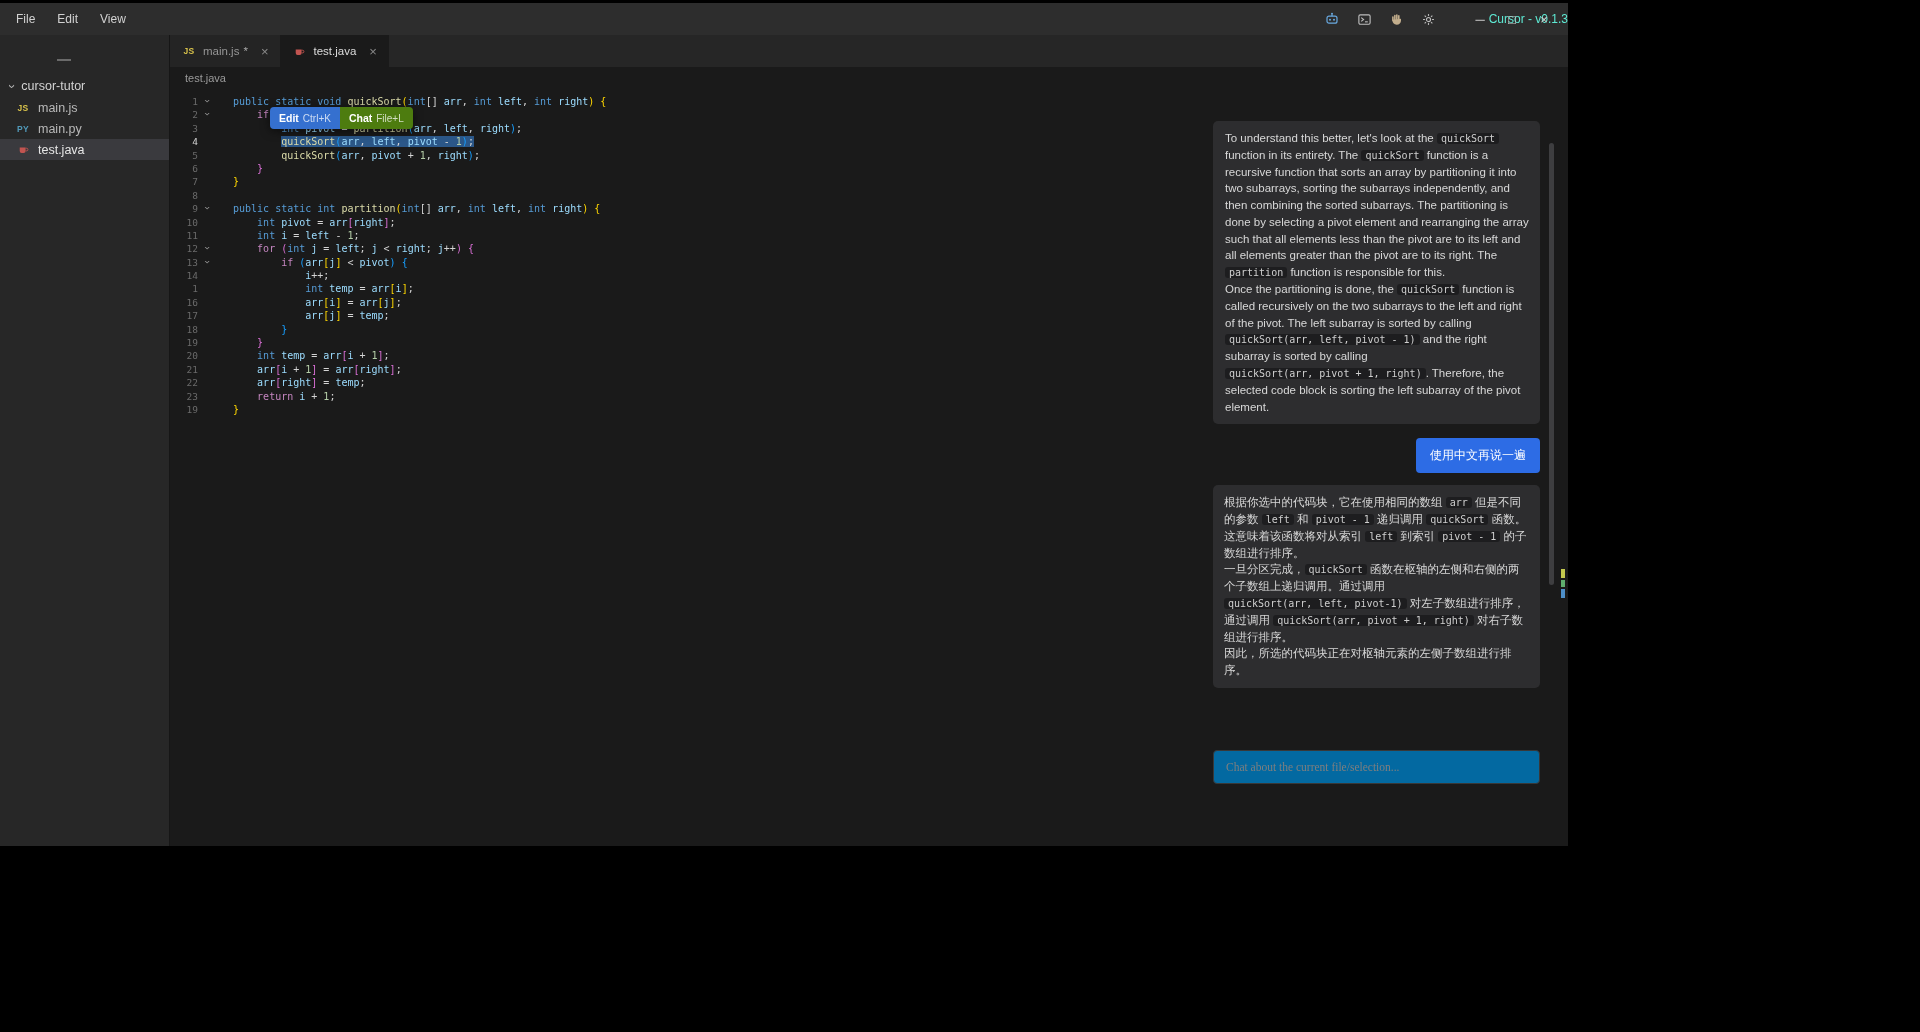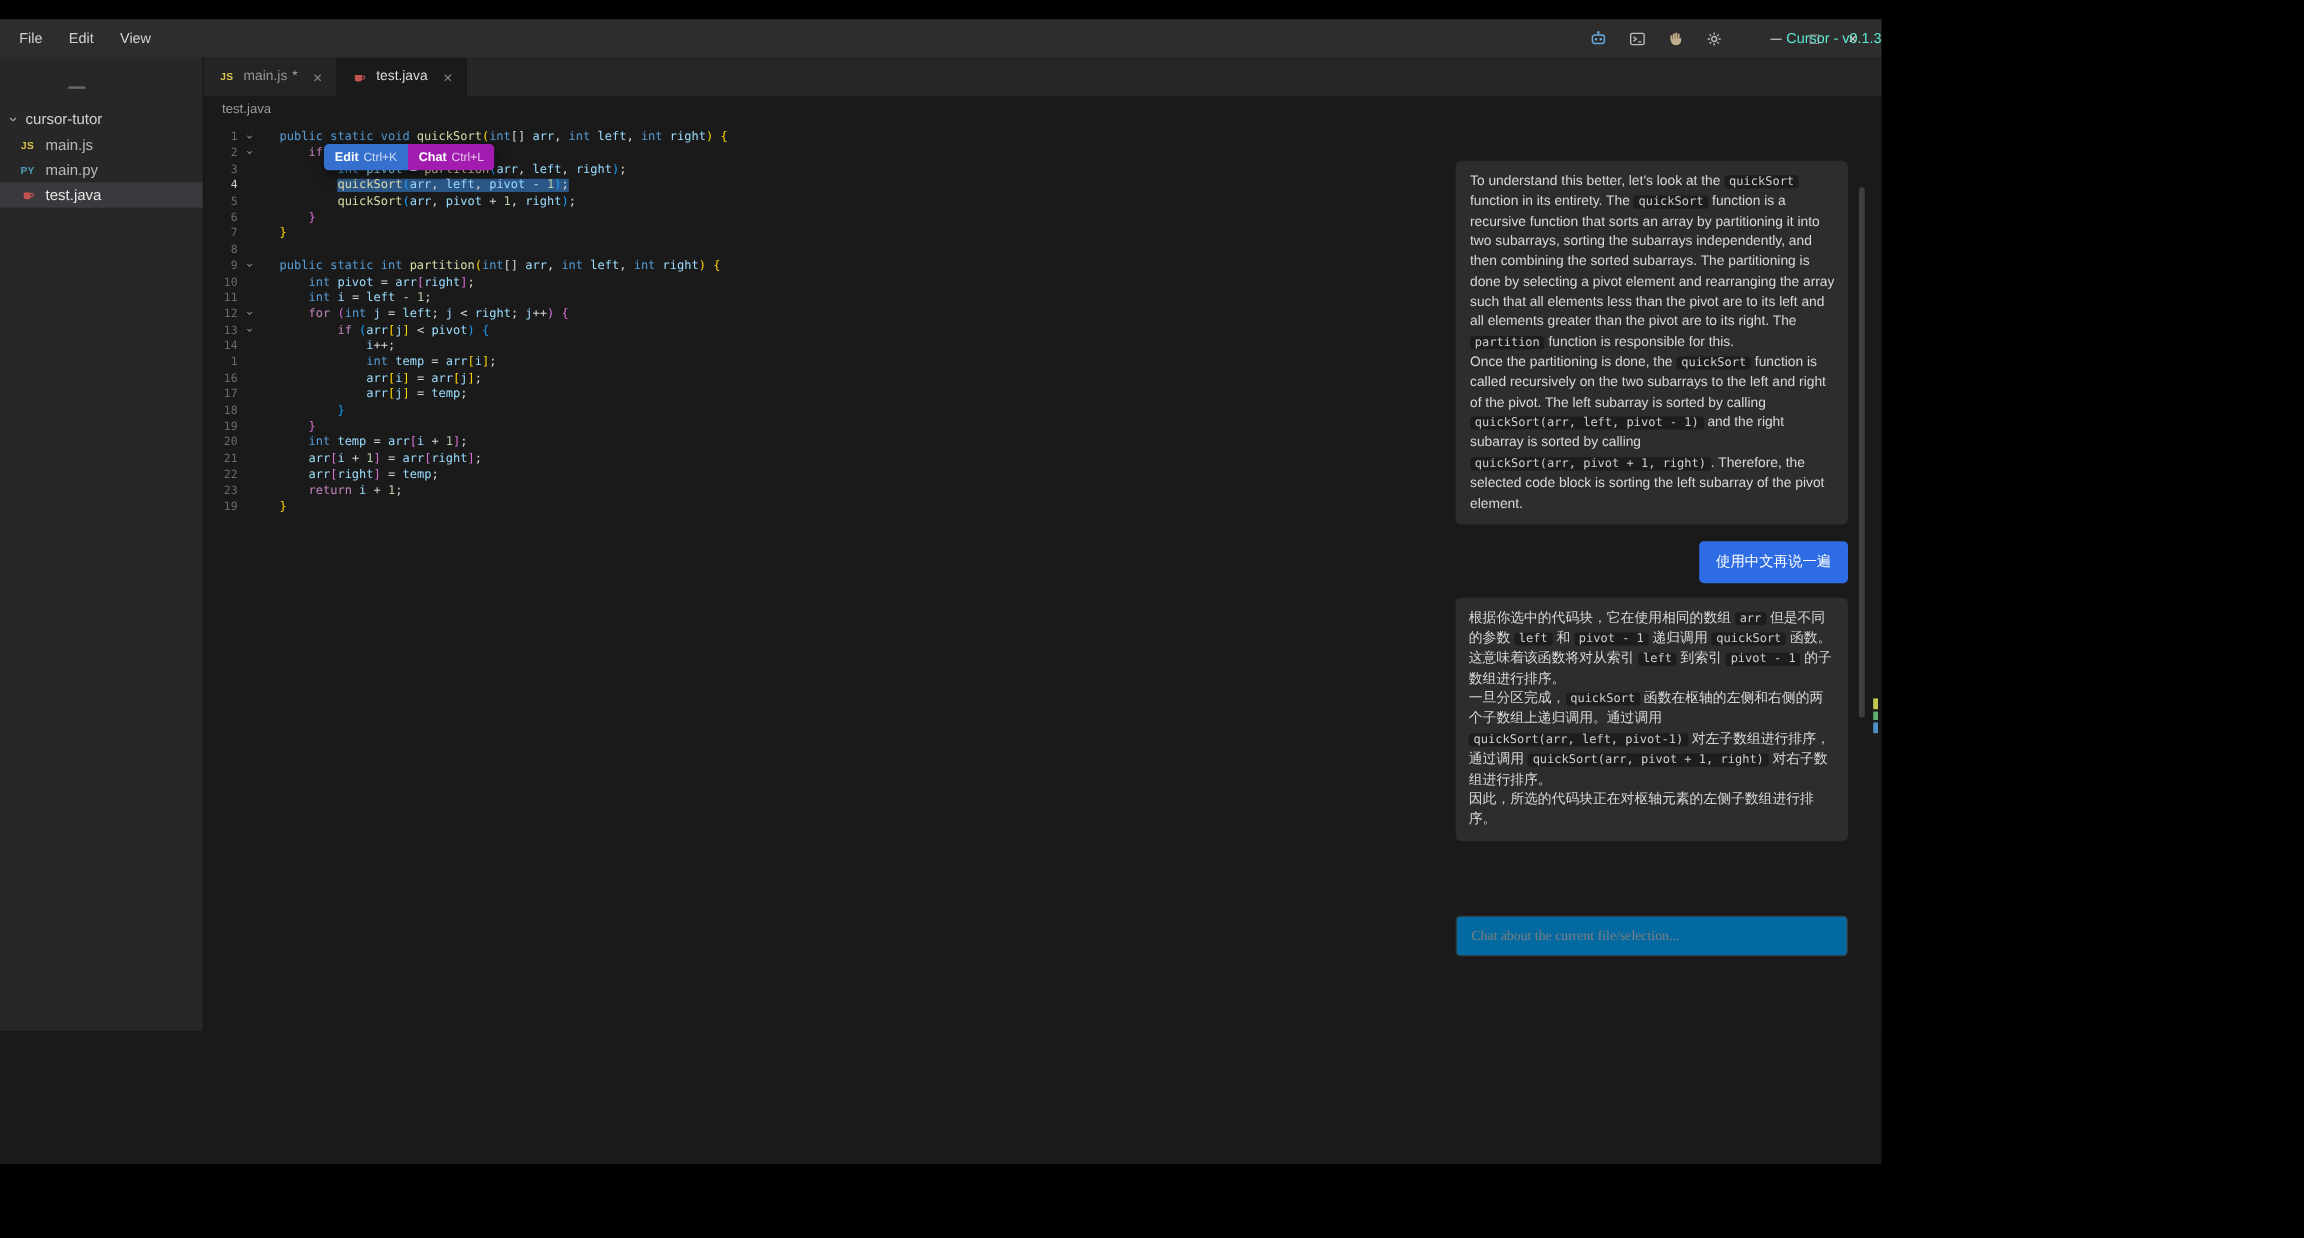--- a/index.html
+++ b/index.html
@@ -1,17 +1,17 @@
 <!DOCTYPE html>
 <html><head>
 <meta charset="utf-8">
 <style>
   html,body{margin:0;padding:0;background:#000;width:1920px;height:1032px;overflow:hidden;position:relative;
     font-family:"Liberation Sans",sans-serif;-webkit-font-smoothing:antialiased;}
-  .window{position:absolute;left:0;top:16px;width:1568px;height:954px;background:#1a1a1a;overflow:hidden;}
+  .window{position:absolute;left:0;top:3px;width:1568px;height:843px;background:#1a1a1a;overflow:hidden;}
 
   
   .titlebar{height:32px;background:#2d2d2d;display:flex;align-items:center;position:relative;}
   .menus{display:flex;gap:22px;padding-left:16px;font-size:12px;color:#d2d2d2;z-index:2;}
   .menus span{cursor:default;}
   .win-title{position:absolute;left:0;right:0;text-align:right;font-size:12px;color:#5eead4;z-index:1;}
   .tb-right{margin-left:auto;display:flex;align-items:center;z-index:2;}
   .tb-icon{width:32px;height:32px;display:flex;align-items:center;justify-content:center;cursor:pointer;}
   .win-ctl{width:32px;height:32px;display:flex;align-items:center;justify-content:center;color:#d0d0d0;font-size:13px;cursor:pointer;margin-right:0;}
   .ctl-gap{width:20px;}
@@ -53,21 +53,21 @@
   .tk-b1{color:#ffd700;} .tk-b2{color:#da70d6;} .tk-b3{color:#179fff;}
   .sel{background:#2b5788;}
 
   
   .inline-widget{position:absolute;left:100px;top:18px;display:flex;border-radius:4px;overflow:hidden;
     box-shadow:0 2px 10px rgba(0,0,0,.55);font-family:"Liberation Sans",sans-serif;z-index:5;}
   .iw-btn{display:flex;align-items:center;gap:4px;padding:5px 9px;font-size:10.5px;color:#fff;cursor:pointer;}
   .iw-btn .iw-label{font-weight:700;}
   .iw-btn .iw-short{color:rgba(255,255,255,.75);font-size:10px;}
   .iw-btn.edit{background:#3570cf;}
-  .iw-btn.chat{background:#a21caf;}
+  .iw-btn.chat{background:#4d7c0f;}
 
   
   .chat-panel{position:absolute;left:1213px;top:32px;width:327px;height:811px;z-index:4;}
   .bubble{background:#2d2d2f;border-radius:5px;padding:9px 11px;font-size:11.5px;line-height:1.46;color:#d8d8d8;}
   .bubble.en{margin-top:86px;padding-left:12px;}
   .bubble.cn{margin-top:12px;}
   .para{margin:0;}
   .chip{font-family:"DejaVu Sans Mono",monospace;font-size:10px;background:#1d1d1f;border-radius:3px;padding:0 4px;color:#cfcfcf;white-space:nowrap;}
   .chat-btn-row{display:flex;justify-content:flex-end;margin-top:14px;}
   .chat-btn{background:#2d6ce5;color:#fff;font-size:12px;border:none;border-radius:4px;padding:9px 14px;cursor:pointer;font-family:"Liberation Sans",sans-serif;}
@@ -228,21 +228,21 @@
             <div class="code-line"><div class="ln">19</div><div class="fold"></div><div class="code"><span class="tk-b1">}</span></div></div>
           </div>
 
         <div class="inline-widget">
           <div class="iw-btn edit">
             <span class="iw-label">Edit</span>
             <span class="iw-short">Ctrl+K</span>
           </div>
           <div class="iw-btn chat">
             <span class="iw-label">Chat</span>
-            <span class="iw-short">Ctrl+L</span>
+            <span class="iw-short">File+L</span>
           </div>
         </div>
       </div>
     </div>
   </div>
 
   <div class="chat-panel">
     <div class="bubble en">
         <div class="para">To understand this better, let's look at the <span class="chip">quickSort</span> function in its entirety. The <span class="chip">quickSort</span> function is a recursive function that sorts an array by partitioning it into two subarrays, sorting the subarrays independently, and then combining the sorted subarrays. The partitioning is done by selecting a pivot element and rearranging the array such that all elements less than the pivot are to its left and all elements greater than the pivot are to its right. The <span class="chip">partition</span> function is responsible for this.</div>
         <div class="para">Once the partitioning is done, the <span class="chip">quickSort</span> function is called recursively on the two subarrays to the left and right of the pivot. The left subarray is sorted by calling <span class="chip">quickSort(arr, left, pivot - 1)</span> and the right subarray is sorted by calling <span class="chip">quickSort(arr, pivot + 1, right)</span>. Therefore, the selected code block is sorting the left subarray of the pivot element.</div>

